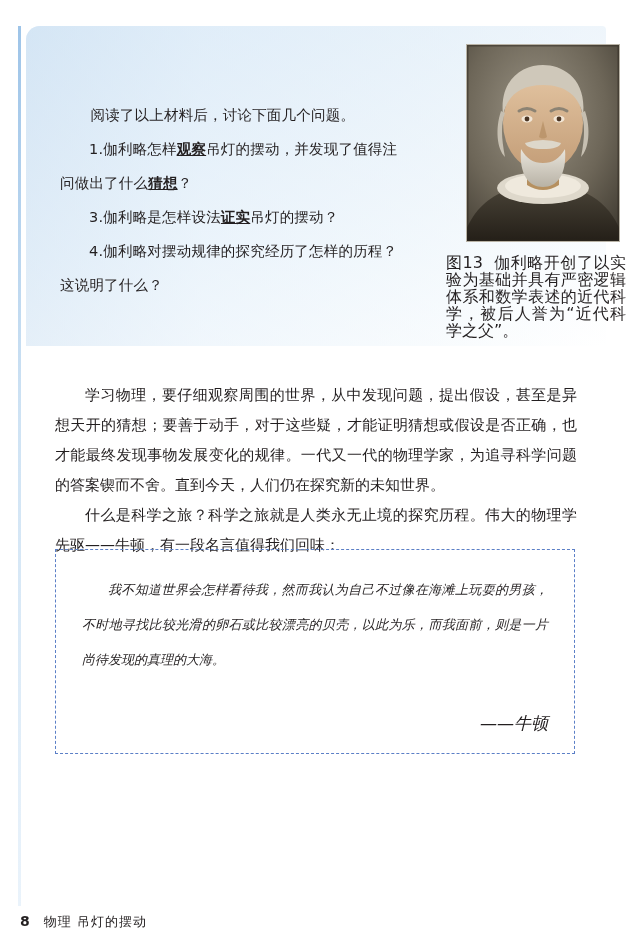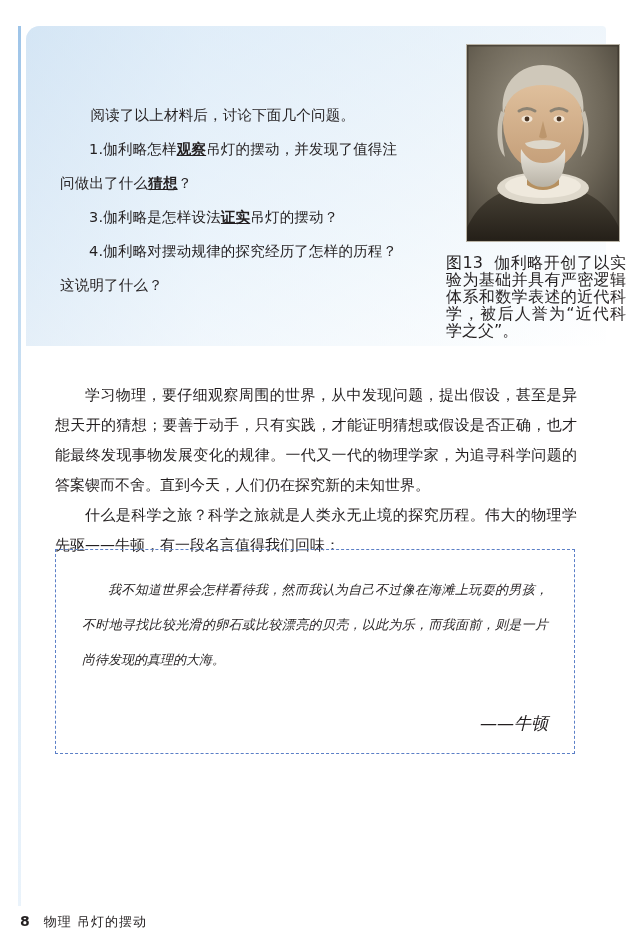--- a/index.html
+++ b/index.html
@@ -255,21 +255,21 @@
         <rect x="0" y="0" width="152" height="196" fill="none" stroke="#2b261e" stroke-width="3" opacity="0.5"></rect>
       </svg>
     </div>
 
     <div class="fig-caption">
       <span>图13</span>&nbsp;&nbsp;<span>伽利略开创了以实验为基础并具有严密逻辑体系和数学表述的近代科学，被后人誉为“近代科学之父”。</span>
     </div>
   </div>
 
   <div class="body-text">
-    <p>学习物理，要仔细观察周围的世界，从中发现问题，提出假设，甚至是异想天开的猜想；要善于动手，只有实践，才能证明猜想或假设是否正确，也才能最终发现事物发展变化的规律。一代又一代的物理学家，为追寻科学问题的答案锲而不舍。直到今天，人们仍在探究新的未知世界。</p>
+    <p>学习物理，要仔细观察周围的世界，从中发现问题，提出假设，甚至是异想天开的猜想；要善于动手，对于这些疑，才能证明猜想或假设是否正确，也才能最终发现事物发展变化的规律。一代又一代的物理学家，为追寻科学问题的答案锲而不舍。直到今天，人们仍在探究新的未知世界。</p>
     <p>什么是科学之旅？科学之旅就是人类永无止境的探究历程。伟大的物理学先驱——牛顿，有一段名言值得我们回味：</p>
   </div>
 
   <div class="quote-box">
     <div class="quote-text">
       <p>我不知道世界会怎样看待我，然而我认为自己不过像在海滩上玩耍的男孩，不时地寻找比较光滑的卵石或比较漂亮的贝壳，以此为乐，而我面前，则是一片尚待发现的真理的大海。</p>
     </div>
     <div class="quote-attrib">——牛顿</div>
   </div>
 

